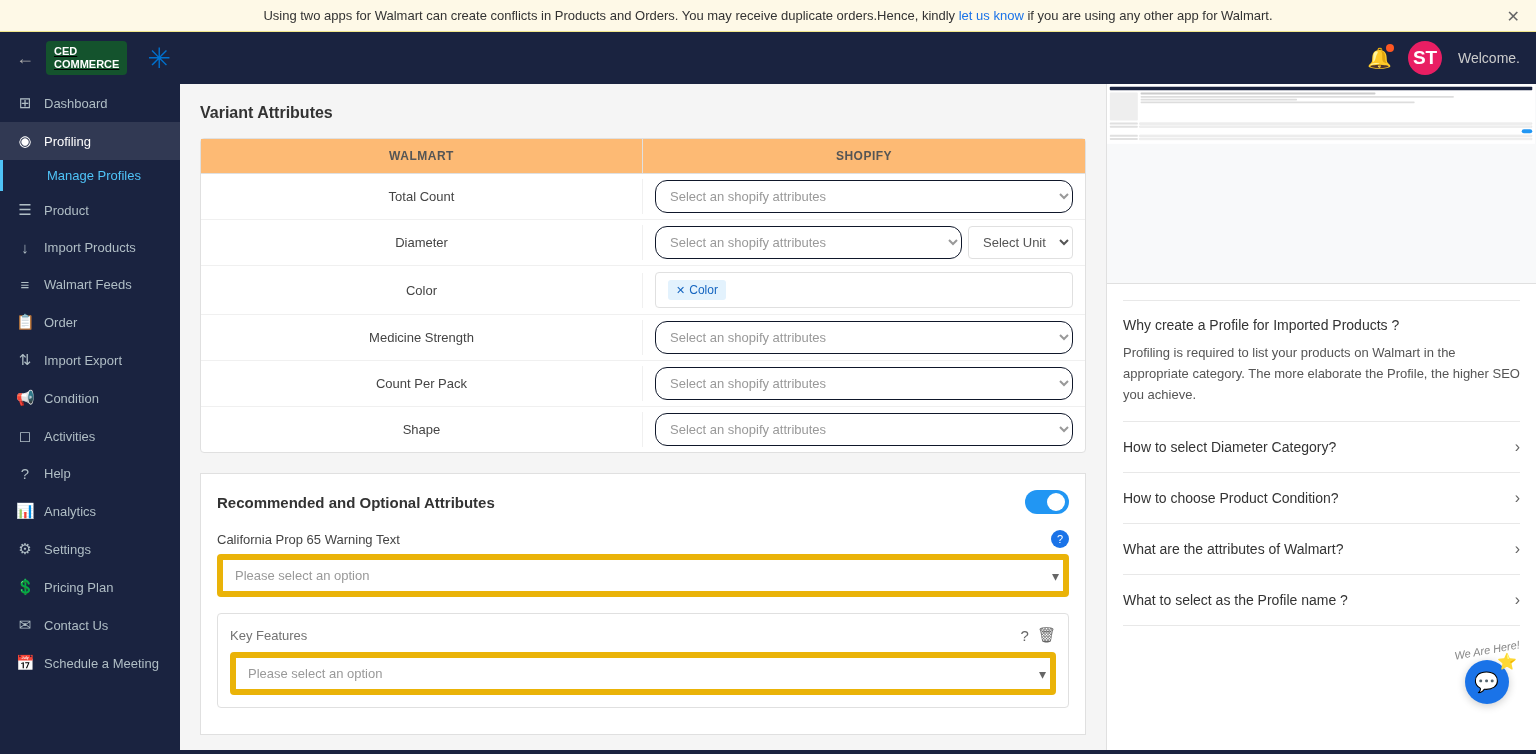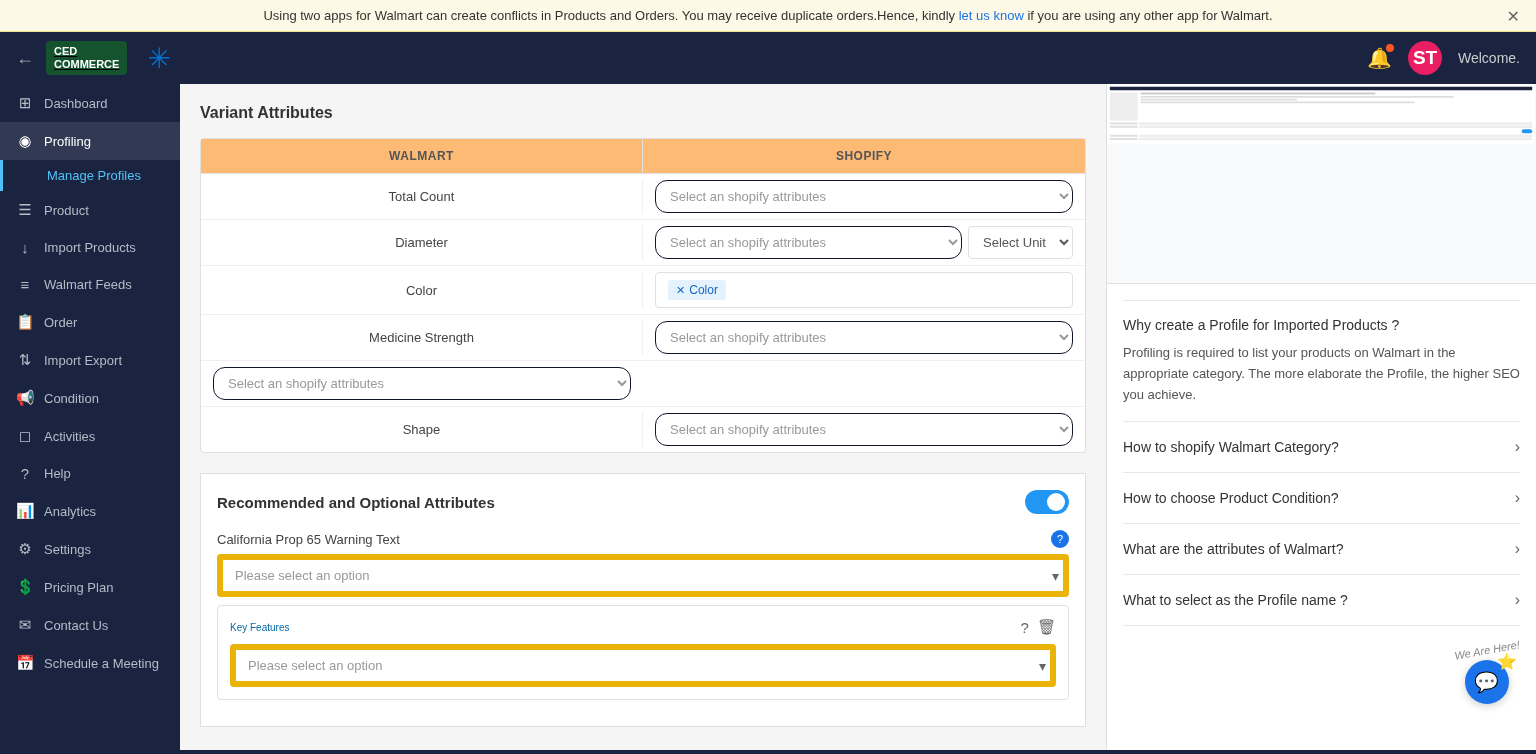--- a/index.html
+++ b/index.html
@@ -188,21 +188,21 @@
     .toggle-slider:before {
       position: absolute;
       content: "";
       height: 18px; width: 18px;
       left: 22px; bottom: 3px;
       background: white;
       border-radius: 50%;
       transition: .3s;
     }
 
-    .rec-row { margin-bottom: 8px; }
+    .rec-row { margin-bottom: 16px; }
     .rec-row-label {
       display: flex; justify-content: space-between; align-items: center;
       margin-bottom: 6px;
       font-size: 13px; color: #444;
     }
     .info-btn {
       width: 18px; height: 18px; background: #1a73e8; border-radius: 50%;
       color: white; font-size: 11px; display: inline-flex; align-items: center; justify-content: center;
       cursor: pointer; border: none;
     }
@@ -231,21 +231,21 @@
     .key-features-row {
       border: 1px solid #e0e0e0;
       border-radius: 4px;
       padding: 12px;
       margin-bottom: 10px;
     }
     .key-features-header {
       display: flex; justify-content: space-between; align-items: center;
       margin-bottom: 8px;
     }
-    .kf-label { font-size: 10px; color: #0369a1; }
+    .kf-label { font-size: 13px; color: #737373; }
     .kf-actions { display: flex; gap: 8px; }
     .icon-btn { background: none; border: none; cursor: pointer; color: #666; font-size: 15px; }
 
     
     .right-panel {
       width: 430px;
       background: white;
       border-left: 1px solid #e0e0e0;
       overflow-y: auto;
       flex-shrink: 0;
@@ -460,20 +460,21 @@
       <div class="table-row">
         <div class="table-cell-label">Medicine Strength</div>
         <div class="table-cell-input">
           <select class="select-input">
             <option value="">Select an shopify attributes</option>
           </select>
         </div>
       </div>
 
       <div class="table-row">
+        <div class="table-cell-label">Count Per Pack</div>
         <div class="table-cell-input">
           <select class="select-input">
             <option value="">Select an shopify attributes</option>
           </select>
         </div>
       </div>
 
       <div class="table-row">
         <div class="table-cell-label">Shape</div>
         <div class="table-cell-input">
@@ -564,21 +565,21 @@
     <div class="faq-section">
       <div class="faq-item" style="border-top: 1px solid #e8e8e8;">
         <div class="faq-header">
           <span class="faq-title">Why create a Profile for Imported Products ?</span>
         </div>
         <p style="font-size:13px; color:#555; margin-top:10px; line-height:1.6;">Profiling is required to list your products on Walmart in the appropriate category. The more elaborate the Profile, the higher SEO you achieve.</p>
       </div>
 
       <div class="faq-item">
         <div class="faq-header">
-          <span class="faq-title">How to shopify Walmart Category?</span>
+          <span class="faq-title">How to select Diameter Category?</span>
           <span class="faq-chevron">›</span>
         </div>
       </div>
 
       <div class="faq-item">
         <div class="faq-header">
           <span class="faq-title">How to choose Product Condition?</span>
           <span class="faq-chevron">›</span>
         </div>
       </div>

